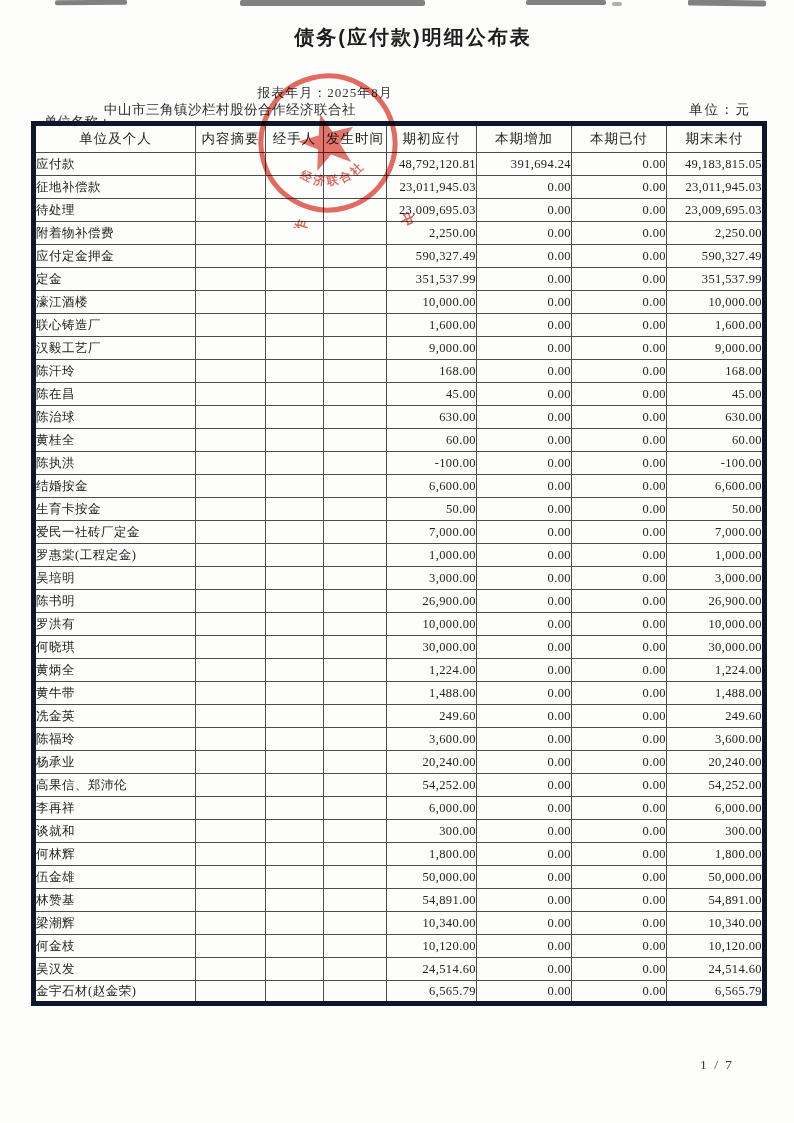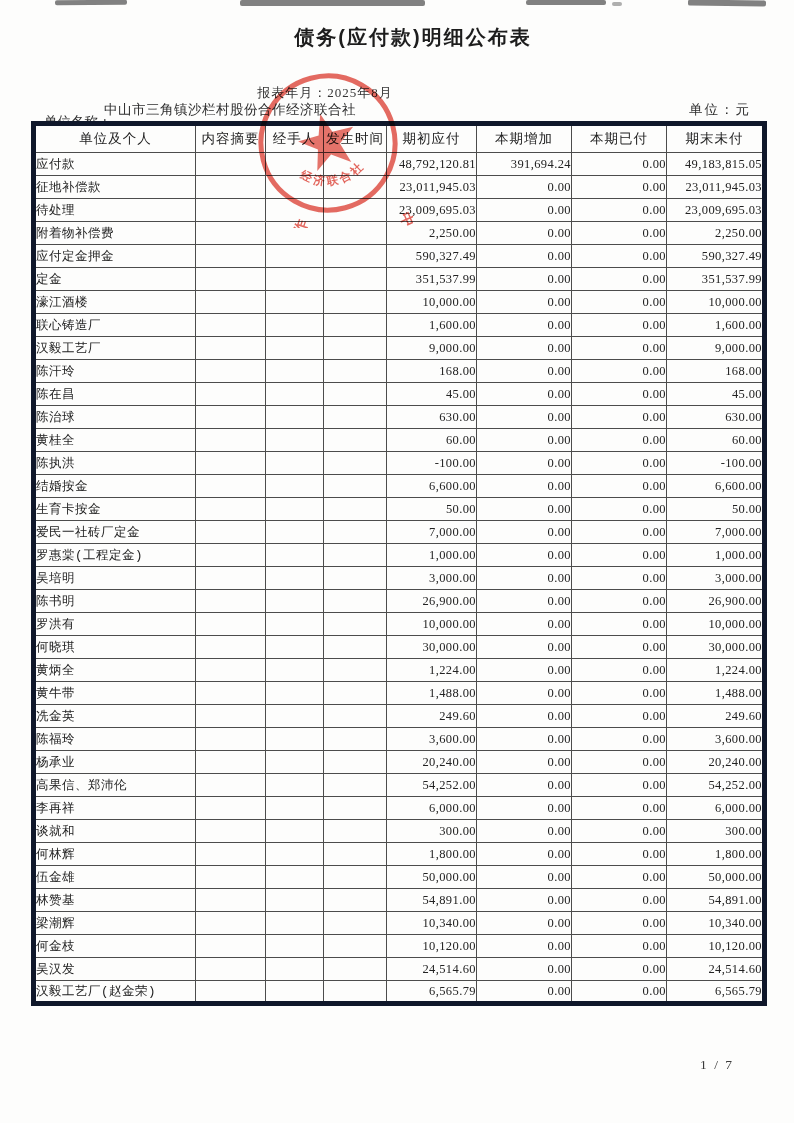--- a/index.html
+++ b/index.html
@@ -44,21 +44,21 @@
   table.debt tbody tr{height:23px;}
   table.debt th{
     font-weight:normal;font-size:13.5px;text-align:center;
     letter-spacing:1px;color:#222;background:#fdfdfc;
   }
   table.debt td{font-size:12.5px;color:#222;padding:0;}
   td.cname{text-align:left;letter-spacing:.5px;}
   td.num{text-align:right;padding-right:5px;letter-spacing:.4px;font-family:"Liberation Serif","DejaVu Serif",serif;}
   .ind0{padding-left:6px;}
   .ind1{padding-left:19px;}
-  .ind2{padding-left:29px;font-family:Liberation Mono, monospace;}
+  .ind2{padding-left:29px;}
 
   .page-num{
     position:absolute;left:700px;top:1057px;font-size:13.5px;color:#3a3a3a;letter-spacing:2px;
   }
   .stamp{
     position:absolute;left:243px;top:58px;width:170px;height:170px;
     mix-blend-mode:multiply;opacity:.88;pointer-events:none;
   }
 </style>
 </head>
@@ -460,21 +460,21 @@
           <td class="cname ind2">吴汉发</td>
           <td class="cname"></td>
           <td class="cname"></td>
           <td class="cname"></td>
           <td class="num">24,514.60</td>
           <td class="num">0.00</td>
           <td class="num">0.00</td>
           <td class="num">24,514.60</td>
         </tr>
         <tr>
-          <td class="cname ind2">汉毅工艺厂(赵金荣)</td>
+          <td class="cname ind2">金宇石材(赵金荣)</td>
           <td class="cname"></td>
           <td class="cname"></td>
           <td class="cname"></td>
           <td class="num">6,565.79</td>
           <td class="num">0.00</td>
           <td class="num">0.00</td>
           <td class="num">6,565.79</td>
         </tr>
       </tbody>
   </table>

